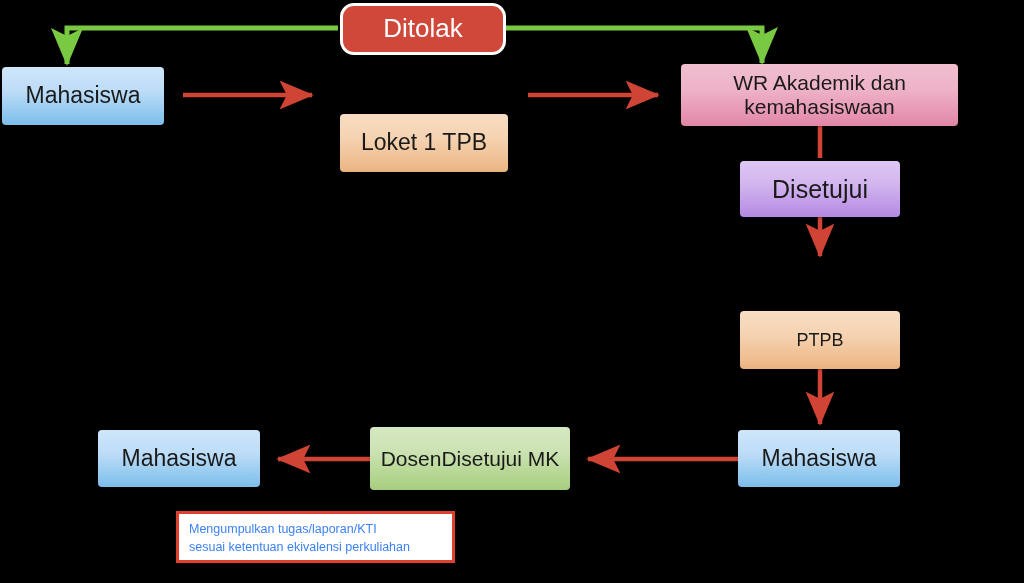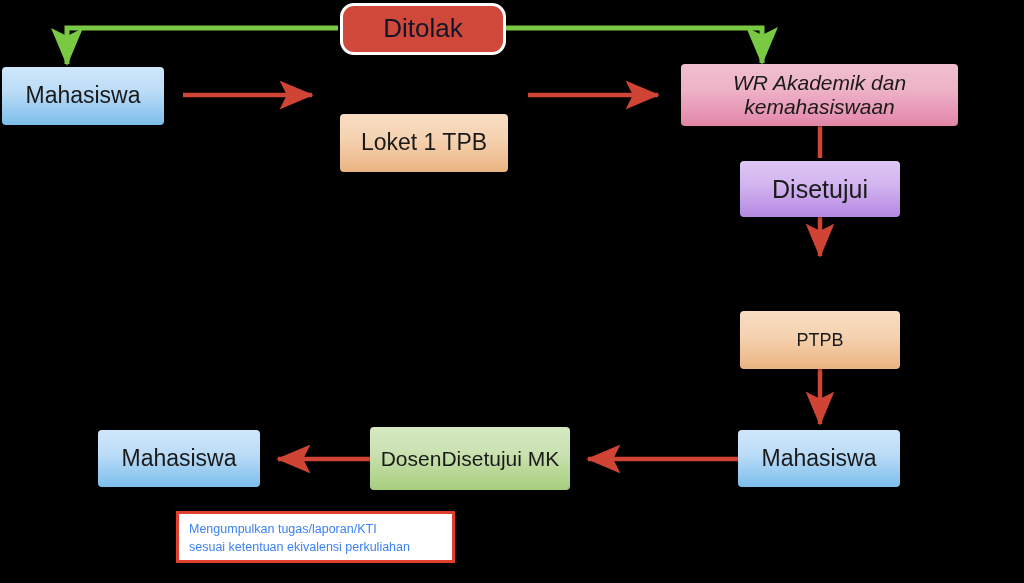--- a/index.html
+++ b/index.html
@@ -46,21 +46,21 @@
   .node-purple {
     background: linear-gradient(180deg, #ddc6f4 0%, #d3b6ef 40%, #bb92e6 88%, #b489e2 100%);
     box-shadow: 0 1px 2px rgba(0,0,0,0.35);
   }
   .node-green {
     background: linear-gradient(180deg, #d6e8c2 0%, #cbe2b2 40%, #aed287 88%, #a6cd7e 100%);
     box-shadow: 0 1px 2px rgba(0,0,0,0.35);
   }
   .node-red {
     background: #d0483a;
-    color: #0f172a;
+    color: #ffffff;
     border: 3px solid #ffffff;
     border-radius: 14px;
   }
   .note-box {
     position: absolute;
     box-sizing: border-box;
     background: #ffffff;
     border: 3px solid #e03f2e;
     color: #3b82f6;
     text-align: left;
@@ -118,21 +118,21 @@
   </div>
 
   <div class="node node-blue" style="left:2px; top:67px; width:162px; height:58px; font-size:23px;">
     <span>Mahasiswa</span>
   </div>
 
   <div class="node node-orange" style="left:340px; top:66px; width:168px; height:58px; font-size:23px;">
     <span>Loket 1 TPB</span>
   </div>
 
-  <div class="node node-pink" style="left:681px; top:64px; width:277px; height:62px; font-size:21px; flex-direction:column;font-style:italic;">
+  <div class="node node-pink" style="left:681px; top:64px; width:277px; height:62px; font-size:21px; flex-direction:column;">
     <span>WR Akademik dan</span>
     <span>kemahasiswaan</span>
   </div>
 
   <div class="node node-purple" style="left:740px; top:161px; width:160px; height:56px; font-size:25px;">
     <span>Disetujui</span>
   </div>
 
   <div class="node node-orange" style="left:740px; top:263px; width:160px; height:58px; font-size:18px;">
     <span>PTPB</span>

